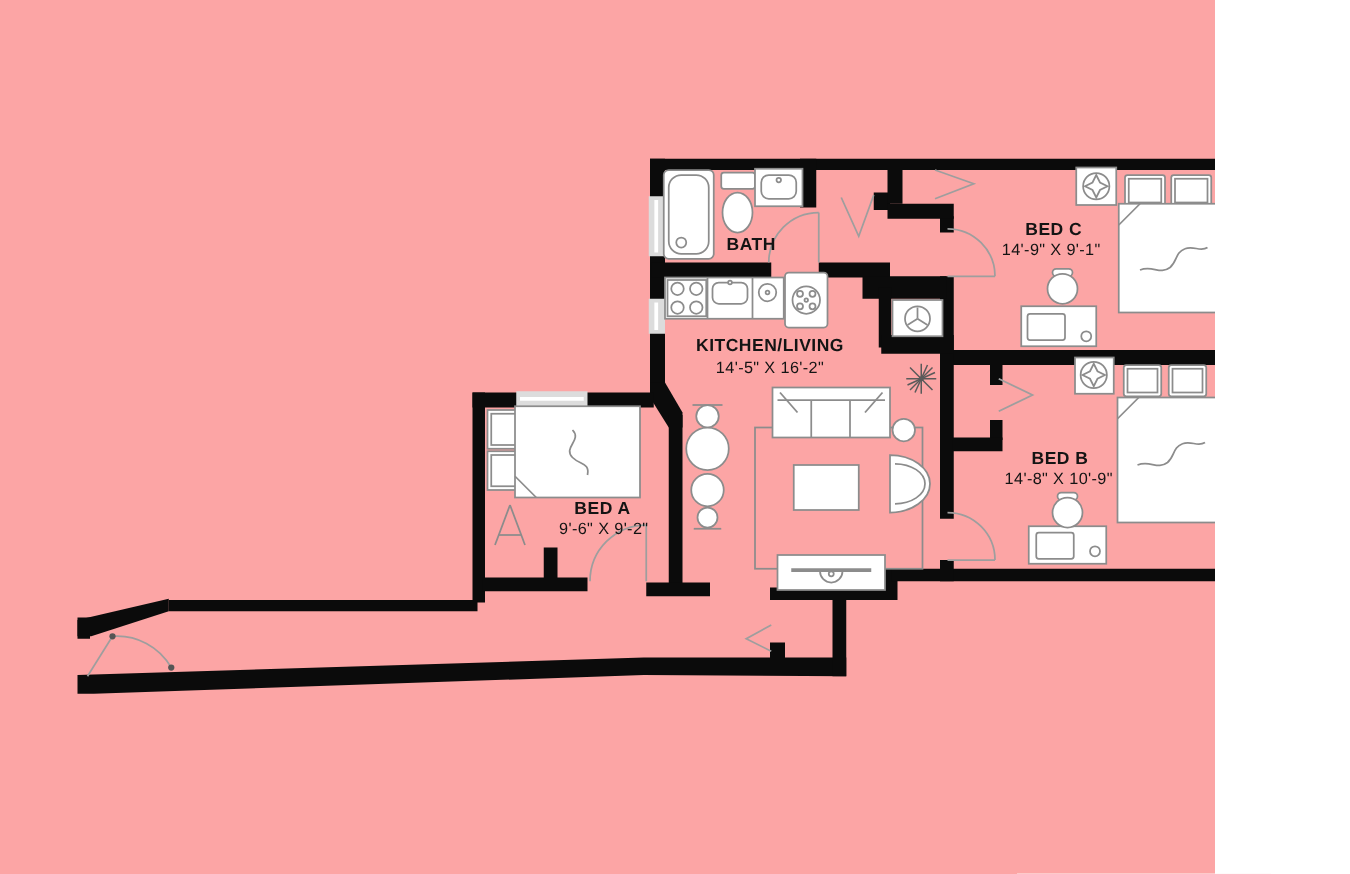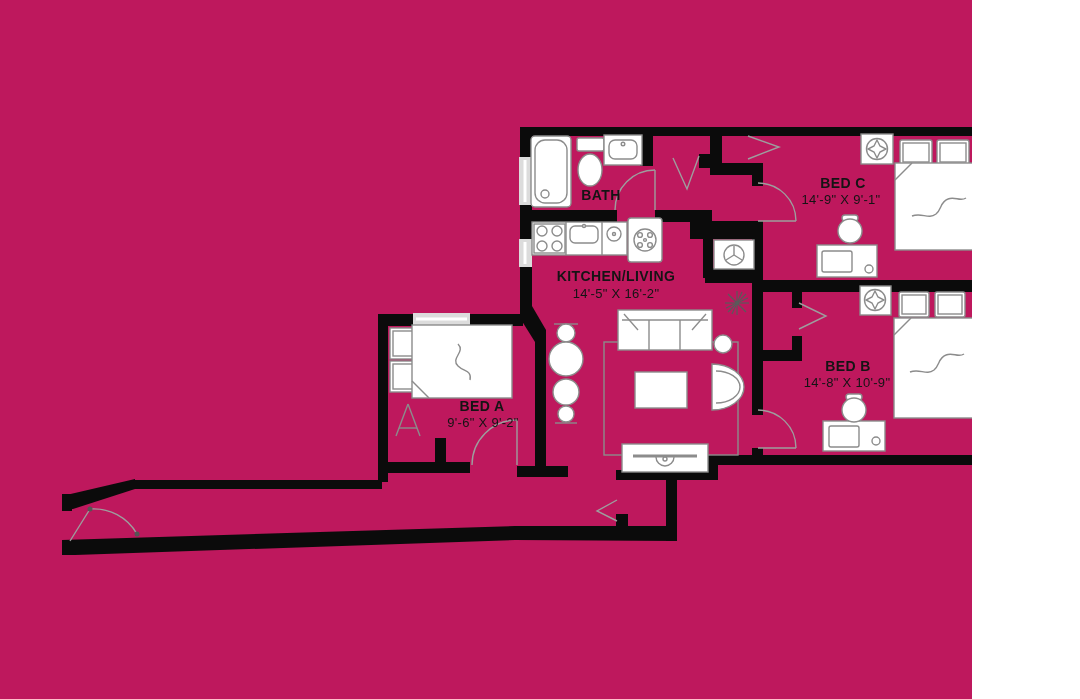--- a/index.html
+++ b/index.html
@@ -1,16 +1,16 @@
 <!DOCTYPE html>
 <html><head>
 <meta charset="utf-8">
 <style>
   html,body{margin:0;padding:0;background:#ffffff;}
-  .plan{position:relative;width:972px;height:699px;background:#be185d;overflow:hidden;}
+  .plan{position:relative;width:972px;height:699px;background:#fca5a5;overflow:hidden;}
   svg{display:block;}
   .room-name{font:700 14px "Liberation Sans",sans-serif;letter-spacing:.4px;}
   .room-dims{font:400 13px "Liberation Sans",sans-serif;letter-spacing:.3px;}
   text{text-anchor:middle;}
 </style>
 </head>
 <body>
 
 <div class="plan">
 <svg width="1080" height="699" viewBox="0 0 1080 699">

